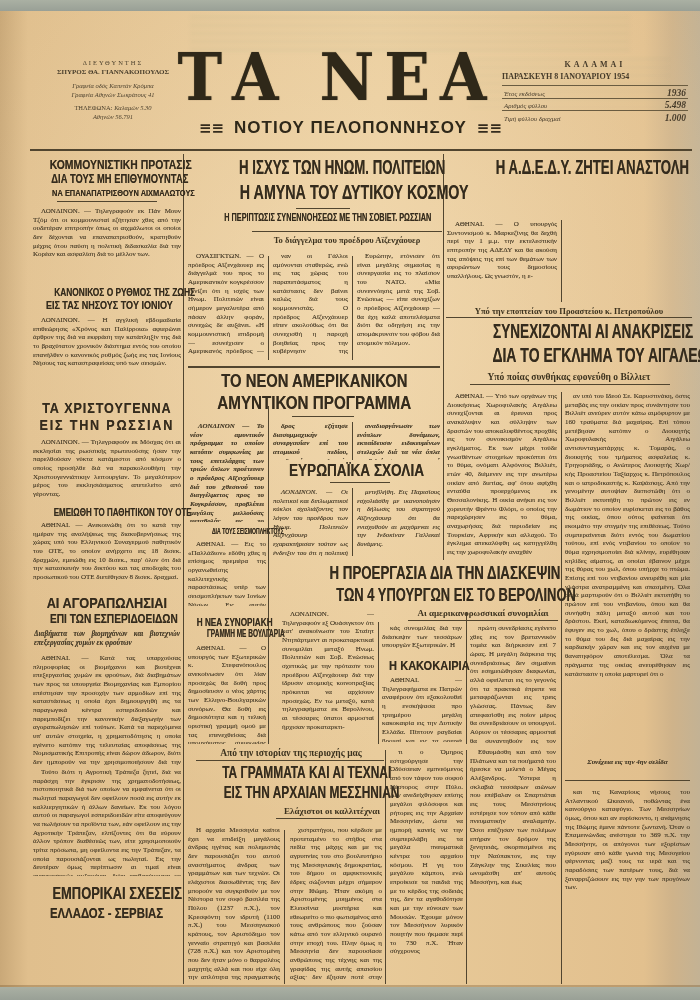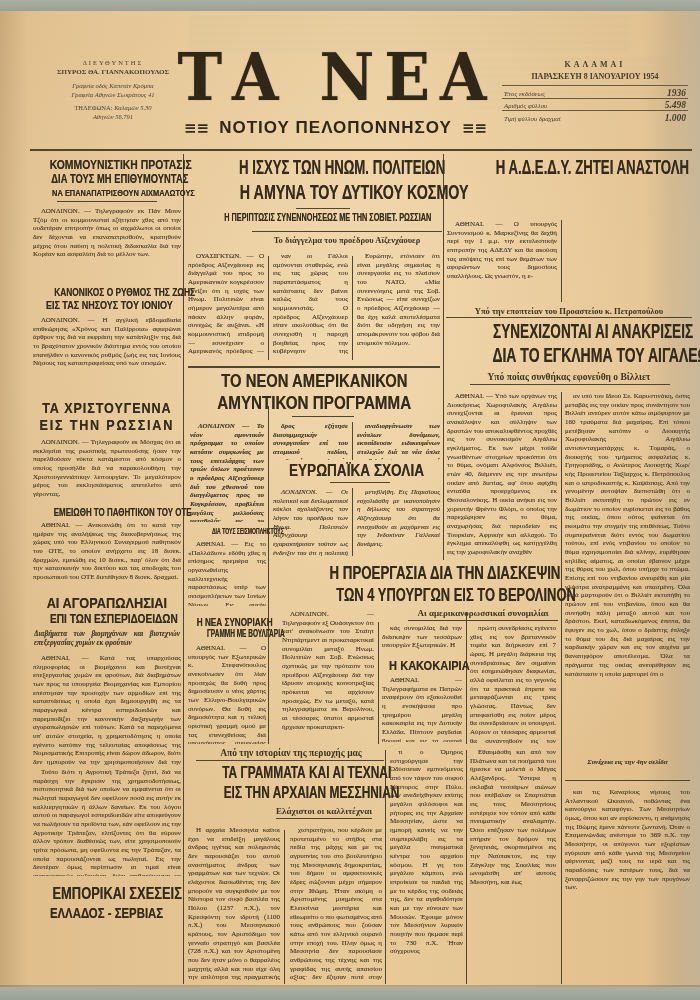--- a/index.html
+++ b/index.html
@@ -51,29 +51,29 @@
   <div class="mh-small" style="left:48px;top:68px;width:130px;font-weight:700;font-size:7px">ΣΠΥΡΟΣ ΘΑ. ΓΙΑΝΝΑΚΟΠΟΥΛΟΣ</div>
   <div class="mh-small it" style="left:50px;top:82px;width:126px">Γραφεία οδός Καπετάν Κρόμπα</div>
   <div class="mh-small it" style="left:50px;top:91px;width:126px">Γραφεία Αθηνών Σωκράτους 41</div>
   <div class="mh-small" style="left:46px;top:104px;width:134px">
     <span>ΤΗΛΕΦΩΝΑ:</span>
     <span style="font-style:italic">Καλαμών 5.30</span>
   </div>
   <div class="mh-small it" style="left:50px;top:113px;width:126px">Αθηνών 56.791</div>
 
   <div class="mast" style="left:172px;top:42px;width:330px;font-size:60px">ΤΑ ΝΕΑ</div>
-  <div class="abs" style="left:184px;top:118px;width:330px;text-align:left">
+  <div class="abs" style="left:172px;top:118px;width:330px;text-align:right">
     <span class="bars">≡≡</span>
     <span style="font-family:'Liberation Sans',sans-serif;font-weight:700;font-size:17px;letter-spacing:1px;color:#2f2819;margin:0 6px">ΝΟΤΙΟΥ ΠΕΛΟΠΟΝΝΗΣΟΥ</span>
     <span class="bars">≡≡</span>
   </div>
 
   <div class="abs" style="left:502px;top:60px;width:186px">
     <div style="text-align:center;font-weight:700;font-size:8px;letter-spacing:3px">ΚΑΛΑΜΑΙ</div>
-    <div style="text-align:center;font-weight:700;font-size:8px;margin:3px 0 4px">ΠΑΡΑΣΚΕΥΗ 8 ΙΑΝΟΥΑΡΙΟΥ 1954</div>
+    <div style="font-weight:700;font-size:8px;margin:3px 0 4px">ΠΑΡΑΣΚΕΥΗ 8 ΙΑΝΟΥΑΡΙΟΥ 1954</div>
     <div class="mh-row">
       <span class="lab">Έτος εκδόσεως</span>
       <span class="val">1936</span>
     </div>
     <div class="mh-row">
       <span class="lab">Αριθμός φύλλου</span>
       <span class="val">5.498</span>
     </div>
     <div class="mh-row">
       <span class="lab">Τιμή φύλλου δραχμαί</span>
@@ -176,21 +176,21 @@
   <div class="rl" style="left:470px;top:384px;width:200px;height:1px"></div>
   <div class="bd" style="left:447px;top:392px;width:110px;height:170px">ΑΘΗΝΑΙ. — Υπό των οργάνων της Διοικήσεως Χωροφυλακής Αιγάλεω συνεχίζονται αι έρευναι προς ανακάλυψιν και σύλληψιν των δραστών του αποκαλυφθέντος προχθές εις τον συνοικισμόν Αιγάλεω εγκλήματος. Εκ των μέχρι τούδε γνωσθέντων στοιχείων προκύπτει ότι το θύμα, ονόματι Αλφόνσος Βιλλιέτ, ετών 40, διέμενεν εις την ανωτέρω οικίαν από διετίας, αφ' ότου αφίχθη ενταύθα προερχόμενος εκ Θεσσαλονίκης. Η οικία ανήκει εις τον χορευτήν Φρέντυ Φλόρι, ο οποίος την παρεχώρησεν εις το θύμα, αναχωρήσας διά περιοδείαν εις Τουρκίαν, Αφρικήν και αλλαχού. Το έγκλημα απεκαλύφθη ως κατηγγέλθη εις την χωροφυλακήν αναχθέν</div>
   <div class="bd" style="left:565px;top:392px;width:125px;height:362px">αν υπό του Ιδεού Σε. Καρυστινάκη, όστις μεταβάς εις την οικίαν προς συνάντησιν του Βιλλιέτ ανεύρεν αυτόν κάτω αιμόφυρτον με 160 τραύματα διά μαχαίρας. Επί τόπου μετέβησαν κατόπιν ο Διοικητής Χωροφυλακής Αιγάλεω αντισυνταγματάρχης κ. Τομαράς, ο διοικητής του τμήματος ασφαλείας κ. Γρηγοριάδης, ο Ανώτερος Διοικητής Χωρ/κής Προαστείου Ταξίαρχος κ. Πετρόπουλος και ο ιατροδικαστής κ. Καψάσκης. Από την γενομένην αυτοψίαν διεπιστώθη ότι ο Βιλλιέτ εκτυπήθη το πρώτον εις εν δωμάτιον το οποίον ευρίσκεται εις το βάθος της οικίας, όπου ούτος φαίνεται ότι εκοιμάτο την στιγμήν της επιθέσεως. Τούτο συμπεραίνεται διότι εντός του δωματίου τούτου, επί ενός ντιβανίου το οποίον το θύμα εχρησιμοποίει διά κλίνην, ευρέθησαν κηλίδες αίματος, αι οποίαι έβαινον μέχρι της θύρας του χωλ, όπου υπήρχε το πτώμα. Επίσης επί του ντιβανίου ανευρέθη και μία γλάστρα ανατραμμένη και σπασμένη. Όλα αυτά μαρτυρούν ότι ο Βιλλιέτ εκτυπήθη το πρώτον επί του ντιβανίου, όπου και θα συνήφθη πάλη μεταξύ αυτού και του δράστου. Εκεί, καταδιωκόμενος έπειτα, θα έφυγεν εις το χωλ, όπου ο δράστης έπληξε το θύμα του δις διά μαχαίρας εις την καρδιακήν χώραν και εις τον αυχένα με θανατηφόρον αποτέλεσμα. Όλα τα πράγματα της οικίας ανευρέθησαν εις κατάστασιν η οποία μαρτυρεί ότι ο</div>
   <div class="bd it" style="left:565px;top:758px;width:125px;height:12px;font-weight:700;text-align:center;text-indent:0">Συνέχεια εις την 4ην σελίδα</div>
   <div class="rl" style="left:565px;top:780px;width:125px;height:1px"></div>
 
   <div class="bs" style="left:196px;top:748px;width:190px;font-size:9.5px">Από την ιστορίαν της περιοχής μας</div>
   <div class="rl" style="left:196px;top:760px;width:188px;height:1px"></div>
   <div class="hd c70" style="left:186px;top:763px;width:202px;font-size:17px"><span>ΤΑ ΓΡΑΜΜΑΤΑ ΚΑΙ ΑΙ ΤΕΧΝΑΙ</span></div>
   <div class="hd c70" style="left:186px;top:783px;width:202px;font-size:17px"><span>ΕΙΣ ΤΗΝ ΑΡΧΑΙΑΝ ΜΕΣΣΗΝΙΑΝ</span></div>
-  <div class="bs" style="left:264px;top:806px;width:120px;font-size:9px">Ελάχιστοι οι καλλιτέχναι</div>
+  <div class="bs" style="left:272px;top:806px;width:120px;font-size:9px">Ελάχιστοι οι καλλιτέχναι</div>
   <div class="rl" style="left:276px;top:818px;width:96px;height:1px"></div>
   <div class="bd" style="left:188px;top:826px;width:92px;height:158px">Η αρχαία Μεσσηνία καίτοι έχει να επιδείξη μεγάλους άνδρας ηγέτας και πολεμιστάς δεν παρουσιάζει του αυτού αναστήματος άνδρας των γραμμάτων και των τεχνών. Οι ελάχιστοι διασωθέντες της δεν μπορούν να συγκριθούν με τον Νέστορα τον σοφό βασιλέα της Πύλου (1237 π.Χ.), τον Κρεσφόντη τον ιδρυτή (1100 π.Χ.) του Μεσσηνιακού κράτους, τον Αριστόδημο τον γενναίο στρατηγό και βασιλέα (728 π.Χ.) και τον Αριστομένη που δεν ήταν μόνο ο θαρραλέος μαχητής αλλά και που είχε όλη την απλότητα της πραγματικής μεγαλοσύνης. Ο Αριστομένης δεν ηθέλησε να δεχθή να γίνη βασιλεύς (684 π.Χ.) και περιωρίσθηκε στον τίτλο του αρ-</div>
   <div class="bd" style="left:290px;top:826px;width:92px;height:158px">χιστρατήγου, που κέρδισε με προτεταμένο το στήθος στα πεδία της μάχης και με τις αγρυπνίες του στο βουλευτήριο της Μεσσηνιακής δημοκρατίας, του δήμου οι αμφικτιονικές έδρες σώζονται μέχρι σήμερον στην Ιθώμη. Ήταν ακόμη ο Αριστομένης μυημένος στα Ελευσίνια μυστήρια και εθεωρείτο ο πιο φωτισμένος από τους ανθρώπους που ζούσαν κάτω από τον ελληνικό ουρανό στην εποχή του. Πλην όμως η Μεσσηνία δεν παρουσίασε ανθρώπους της τέχνης και της γραφίδας της αυτής απαισίου αξίας· δεν έζησαν ποτέ στην περιοχή μας μεγάλοι επικοί ποιηταί, εκτός αν παραδεχθούμε τα όσα ο Φαίλτφερδ γράφει ό-</div>
   <div class="bd" style="left:390px;top:748px;width:73px;height:236px">τι ο Όμηρος εστιχούργησε την Οδύσσειαν εμπνεόμενος από τον τάφον του σοφού Νέστορος στην Πύλο. Δεν ανεδείχθησαν επίσης μεγάλοι φιλόσοφοι και ρήτορες εις την Αρχαίαν Μεσσηνίαν, ώστε να ημπορή κανείς να την συμπεριλάβη εις τα μεγάλα πνευματικά κέντρα του αρχαίου κόσμου. Η γη του μεγάλου κάμπου, ενώ επροίκισε τα παιδιά της με το κέρδος της σοδειάς της, δεν τα αγαθοδότησε και με την εύνοιαν των Μουσών. Έχουμε μόνον τον Μεσσήνιον λυρικόν ποιητήν που ήκμασε περί το 730 π.Χ. Ήταν σύγχρονος</div>
   <div class="bd" style="left:470px;top:748px;width:86px;height:236px">Εθαυμάσθη και από τον Πλάτωνα και τα ποιήματά του ήρεσκε να μελετά ο Μέγας Αλέξανδρος. Ύστερα η σκλαβιά τεσσάρων αιώνων που επέβαλαν οι Σπαρτιάται εις τους Μεσσηνίους εστέρησε τον τόπον από κάθε πνευματικήν αναλαμπήν. Όσοι επέζησαν των πολέμων επήραν τον δρόμον της ξενητειάς, σκορπισμένοι εις την Ναύπακτον, εις την Ζάγκλην της Σικελίας που ωνομάσθη απ' αυτούς Μεσσήνη, και έως</div>
   <div class="bd" style="left:565px;top:788px;width:125px;height:196px">και τις Καναρίους νήσους του Ατλαντικού Ωκεανού, ποθώντας ένα καινούργιο καταφύγιο. Των Μεσσηνίων όμως, όπου και αν ευρίσκοντο, η ανάμνησις της Ιθώμης έμενε πάντοτε ζωντανή. Όταν ο Επαμεινώνδας ανέστησε το 369 π.Χ. την Μεσσήνην, οι απόγονοι των εξορίστων εγύρισαν από κάθε γωνιά της Μεσογείου φέρνοντας μαζί τους τα ιερά και τις παραδόσεις των πατέρων τους, διά να ξαναρριζώσουν εις την γην των προγόνων των.</div>
 
 </div>
 
 </body></html>

